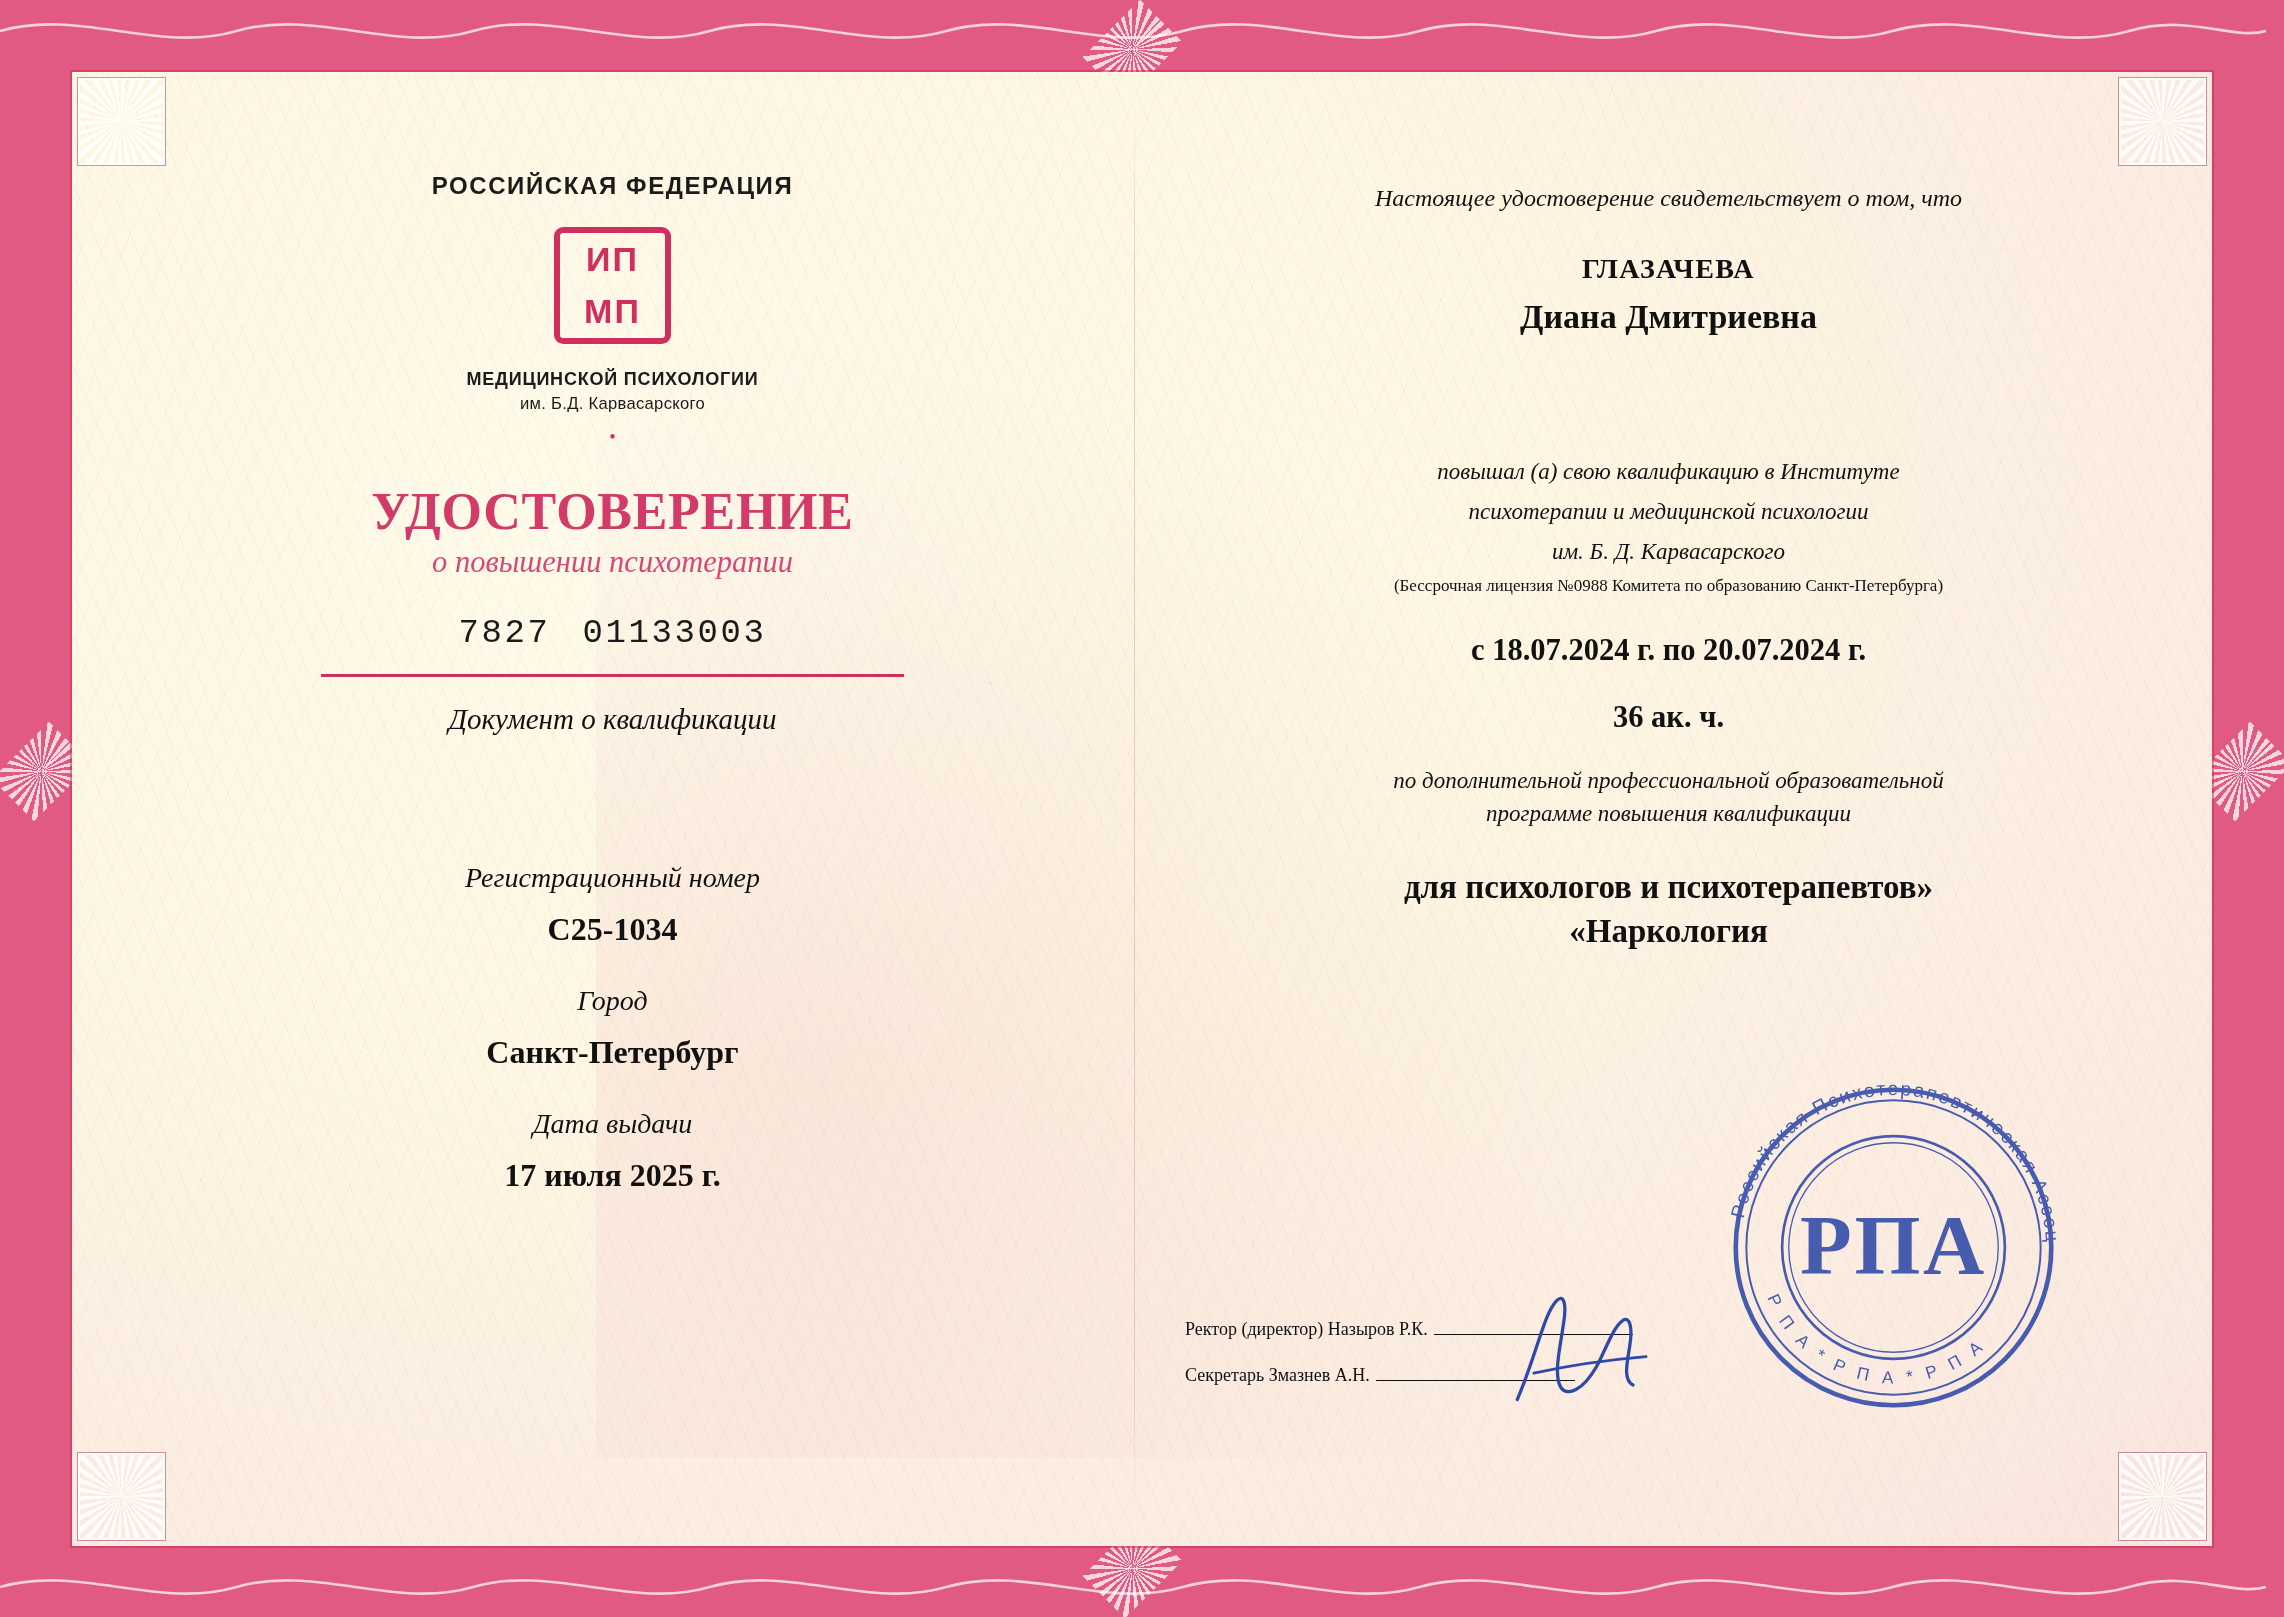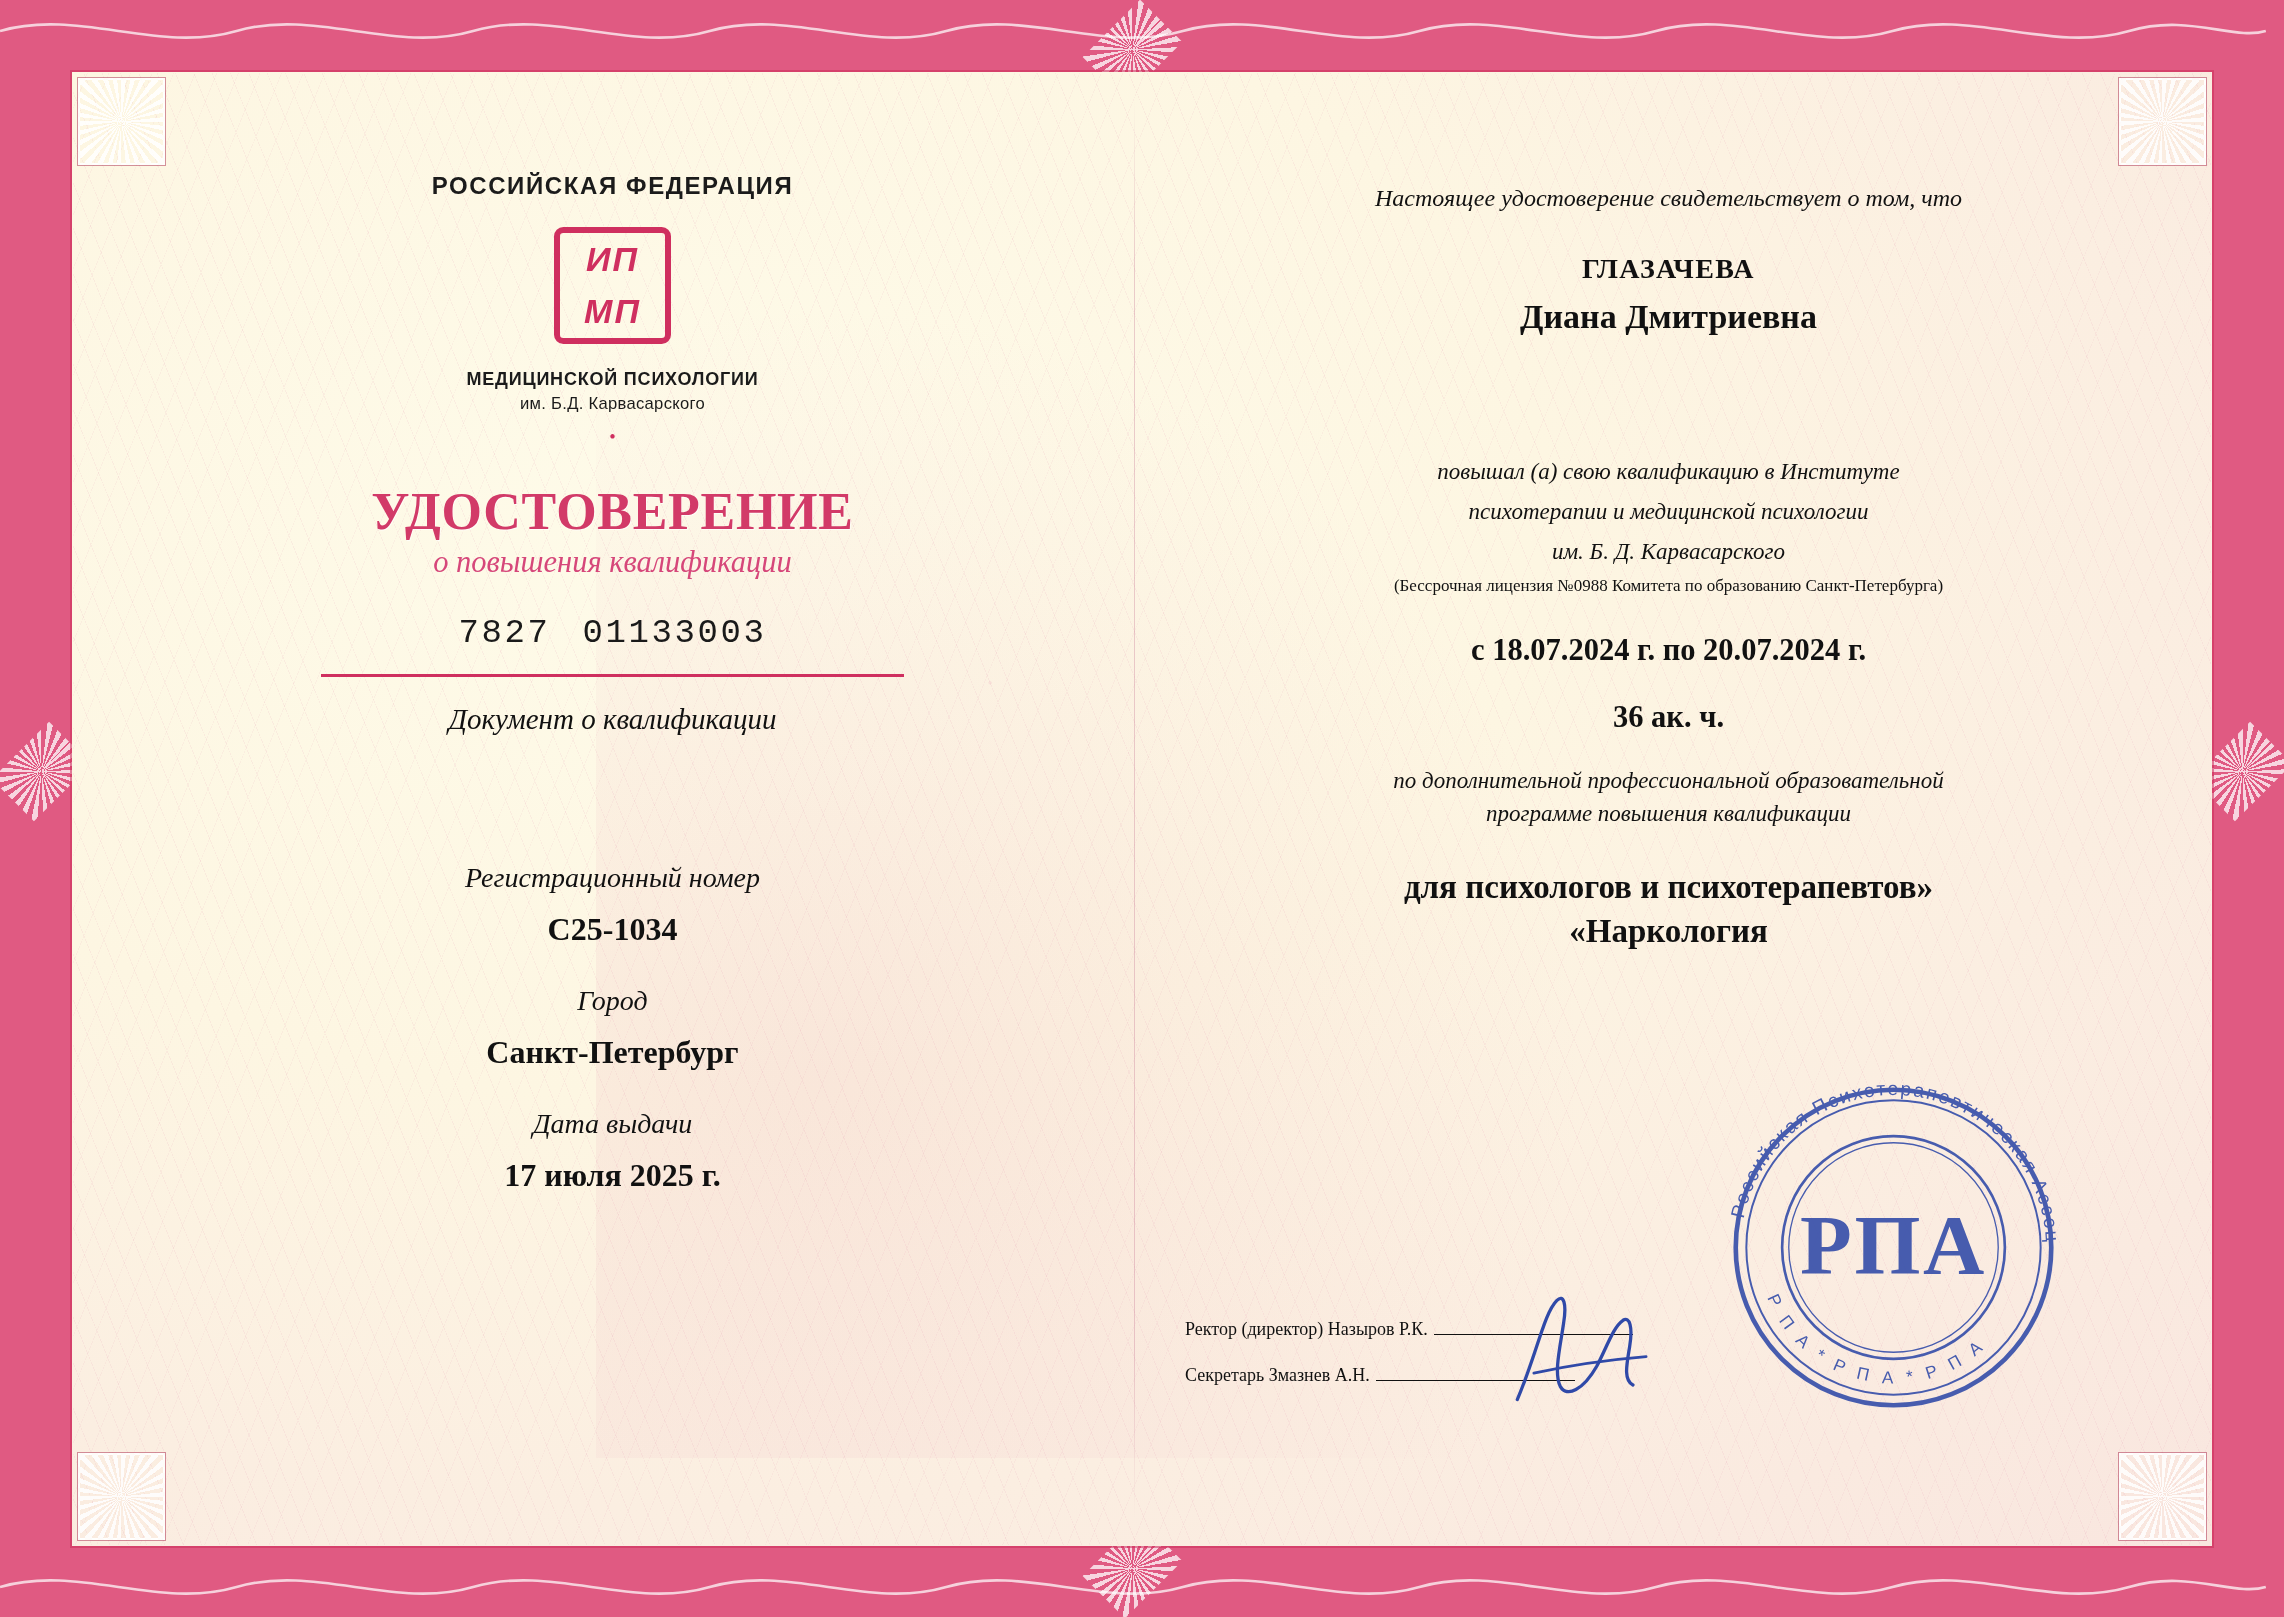--- a/index.html
+++ b/index.html
@@ -145,21 +145,20 @@
     border-radius: 9.3px;
     position: relative;
     display: flex;
     align-items: center;
     justify-content: center;
     flex-direction: column;
     color: #cf2f5f;
     font-family: "Liberation Sans", sans-serif;
     font-weight: 700;
     line-height: 1;
-    font-style: italic;
   }
   .logo-line1 { font-size: 34px; letter-spacing: 2px; }
   .logo-line2 { font-size: 34px; letter-spacing: 2px; margin-top: 18px; }
 
   .inst-name {
     font-family: "Liberation Sans", sans-serif;
     font-size: 18px;
     letter-spacing: 0.8px;
     line-height: 1.45;
     color: #1b1b1b;
@@ -379,21 +378,21 @@
       </div>
 
       <div class="inst-name">
         <div>МЕДИЦИНСКОЙ ПСИХОЛОГИИ</div>
         <div class="small">им. Б.Д. Карвасарского</div>
       </div>
 
       <div class="dot-sep">•</div>
 
       <div class="udostoverenie">УДОСТОВЕРЕНИЕ</div>
-      <div class="subtitle">о повышения квалификации</div>
+      <div class="subtitle">о повышении психотерапии</div>
 
       <div class="serial">
         <span>7827</span><span class="gap"></span><span>01133003</span>
       </div>
 
       <div class="divider"></div>
 
       <div class="doc-kind">Документ о квалификации</div>
 
       <div class="field-label">Регистрационный номер</div>

